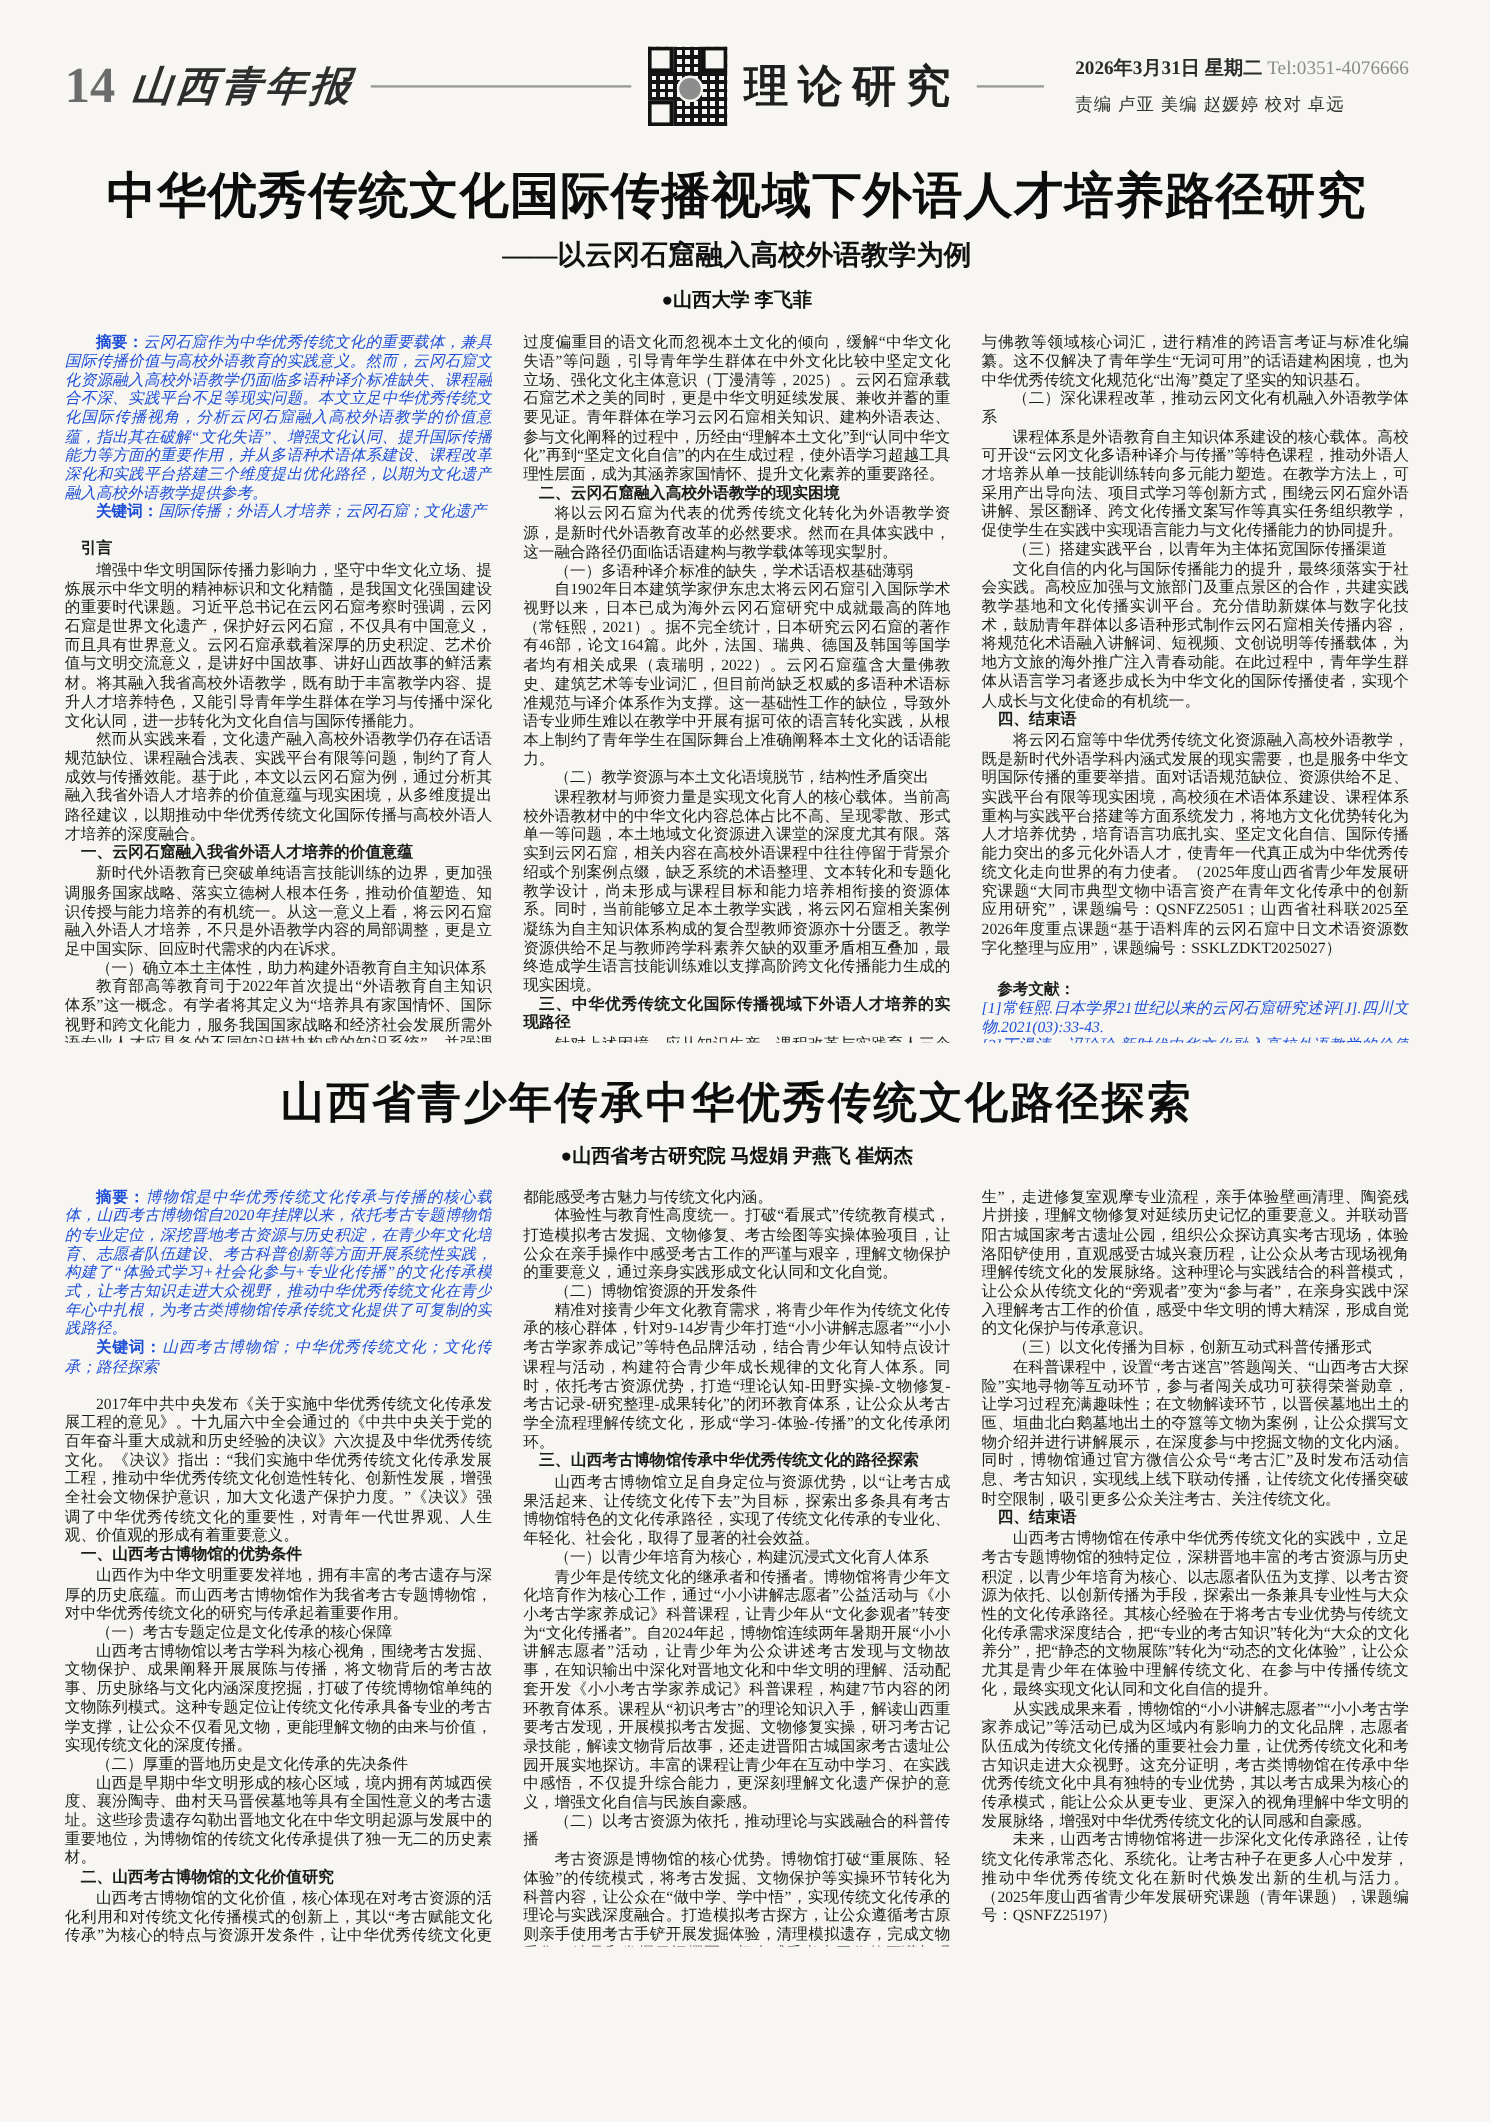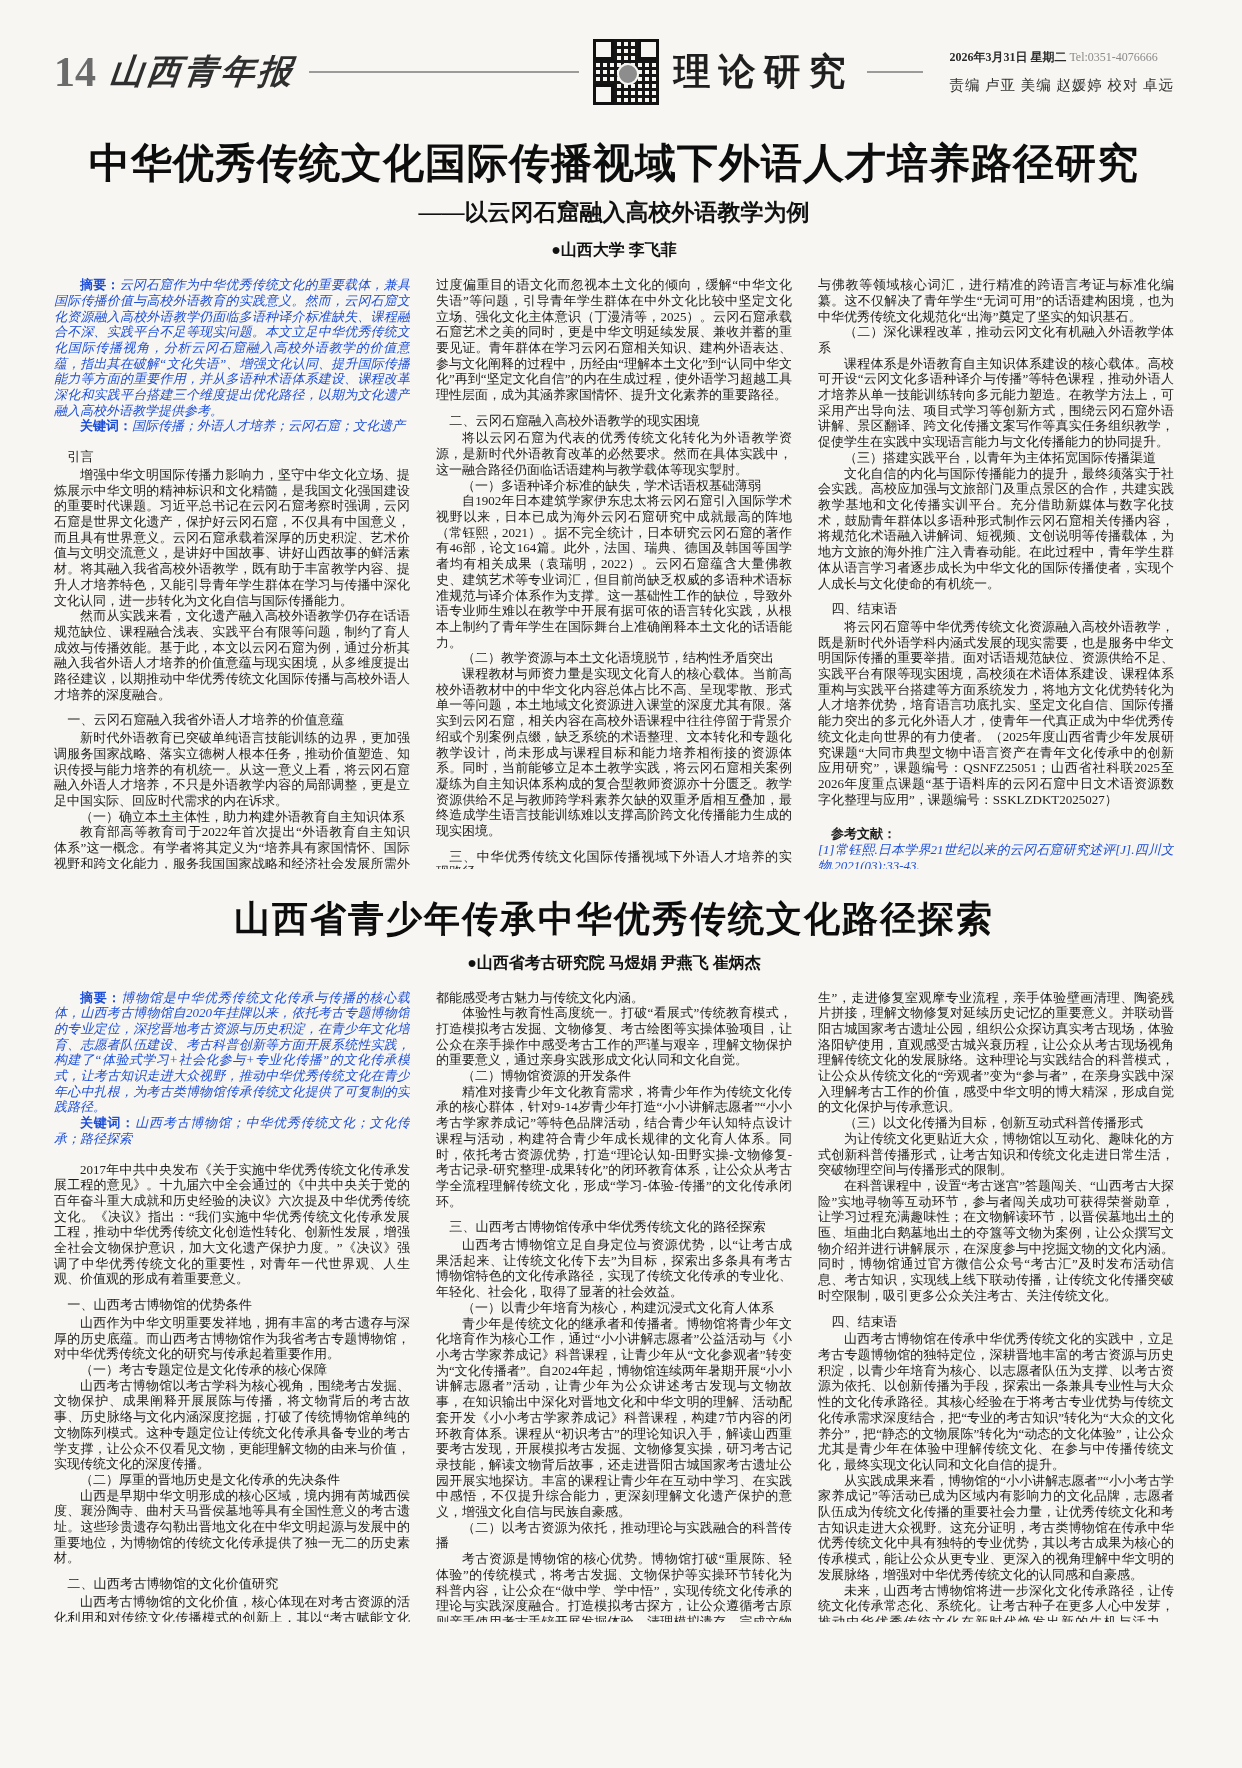--- a/index.html
+++ b/index.html
@@ -22,40 +22,40 @@
   .qr{width:66px;height:66px;position:relative;flex:0 0 66px;
       background:
         repeating-linear-gradient(0deg,#151515 0 3px,transparent 3px 7px),
         repeating-linear-gradient(90deg,#151515 0 3px,#f7f6f2 3px 7px);
       margin-right:14px;}
   .qr i{position:absolute;width:15px;height:15px;border:3px solid #111;background:#f7f6f2;}
   .qr i.tl{top:0;left:0}.qr i.tr{top:0;right:0}.qr i.bl{bottom:0;left:0}
   .qr b{position:absolute;left:24px;top:24px;width:18px;height:18px;border-radius:50%;background:#8d8d8d;border:2px solid #f7f6f2;}
   .section-title{font-size:37px;font-weight:bold;letter-spacing:8px;color:#1f1f1f;white-space:nowrap;}
   .hdr-right{margin-left:12px;text-align:left;white-space:nowrap;}
-  .hdr-date{font-size:12px;font-weight:bold;color:#2a2a2a;}
+  .hdr-date{font-size:16px;font-weight:bold;color:#2a2a2a;}
   .hdr-date .tel{color:#8a8a8a;font-weight:normal;}
   .hdr-staff{font-size:14.5px;color:#333;margin-top:10px;letter-spacing:1px;}
 
   
   .art1{margin-top:22px;}
   .a-title{font-size:41px;font-weight:900;text-align:center;letter-spacing:1px;margin:0;line-height:1.15;color:#0d0d0d;}
   .a-title.t2{font-size:36px;letter-spacing:2px;}
   .a-sub{font-size:23px;font-weight:bold;text-align:center;margin:10px 0 0 0;color:#111;}
   .a-byline{font-size:16px;font-weight:bold;text-align:center;margin-top:12px;color:#111;}
 
   
   .cols{display:flex;gap:26px;margin-top:16px;}
   .col{flex:1 1 0;overflow:hidden;}
   .cols.c1{height:592px;}
   .cols.c2{height:632px;}
   .col p{margin:0;font-size:13px;line-height:15.7px;text-align:justify;}
   .col p.p, .col p.abs, .col p.kw{text-indent:2em;}
   .col p.pc{text-indent:0;}
-  .col p.h{font-weight:normal;text-indent:1em;font-family:"Liberation Sans","DejaVu Sans",sans-serif;font-size:13.2px;margin-top:10px;margin-bottom:2px;}
+  .col p.h{font-weight:bold;text-indent:1em;font-family:"Liberation Sans","DejaVu Sans",sans-serif;font-size:13.2px;margin-top:0;margin-bottom:2px;}
   .col p.abs, .col p.kw, .col p.ref{font-style:italic;color:#1d4ed8;}
   .col p.kw{margin-bottom:15px;}
   .col p.refh{font-weight:bold;text-indent:1em;margin-top:19px;}
   .col p b{font-style:normal;font-weight:bold;}
   .art2{margin-top:30px;}
 </style>
 </head>
 <body>
 
 <div class="page">
@@ -148,21 +148,20 @@
           <p class="h">三、山西考古博物馆传承中华优秀传统文化的路径探索</p>
           <p class="p">山西考古博物馆立足自身定位与资源优势，以“让考古成果活起来、让传统文化传下去”为目标，探索出多条具有考古博物馆特色的文化传承路径，实现了传统文化传承的专业化、年轻化、社会化，取得了显著的社会效益。</p>
           <p class="p">（一）以青少年培育为核心，构建沉浸式文化育人体系</p>
           <p class="p">青少年是传统文化的继承者和传播者。博物馆将青少年文化培育作为核心工作，通过“小小讲解志愿者”公益活动与《小小考古学家养成记》科普课程，让青少年从“文化参观者”转变为“文化传播者”。自2024年起，博物馆连续两年暑期开展“小小讲解志愿者”活动，让青少年为公众讲述考古发现与文物故事，在知识输出中深化对晋地文化和中华文明的理解、活动配套开发《小小考古学家养成记》科普课程，构建7节内容的闭环教育体系。课程从“初识考古”的理论知识入手，解读山西重要考古发现，开展模拟考古发掘、文物修复实操，研习考古记录技能，解读文物背后故事，还走进晋阳古城国家考古遗址公园开展实地探访。丰富的课程让青少年在互动中学习、在实践中感悟，不仅提升综合能力，更深刻理解文化遗产保护的意义，增强文化自信与民族自豪感。</p>
           <p class="p">（二）以考古资源为依托，推动理论与实践融合的科普传播</p>
           <p class="p">考古资源是博物馆的核心优势。博物馆打破“重展陈、轻体验”的传统模式，将考古发掘、文物保护等实操环节转化为科普内容，让公众在“做中学、学中悟”，实现传统文化传承的理论与实践深度融合。打造模拟考古探方，让公众遵循考古原则亲手使用考古手铲开展发掘体验，清理模拟遗存，完成文物采集、编号和发掘日记撰写，切身感受考古工作的严谨与艰辛。在文物修复体验区，公众化身“文物修复小医</p>
         </div>
       <div class="col">
           <p class="pc">生”，走进修复室观摩专业流程，亲手体验壁画清理、陶瓷残片拼接，理解文物修复对延续历史记忆的重要意义。并联动晋阳古城国家考古遗址公园，组织公众探访真实考古现场，体验洛阳铲使用，直观感受古城兴衰历程，让公众从考古现场视角理解传统文化的发展脉络。这种理论与实践结合的科普模式，让公众从传统文化的“旁观者”变为“参与者”，在亲身实践中深入理解考古工作的价值，感受中华文明的博大精深，形成自觉的文化保护与传承意识。</p>
           <p class="p">（三）以文化传播为目标，创新互动式科普传播形式</p>
-          <p class="p">为让传统文化更贴近大众，博物馆以互动化、趣味化的方式创新科普传播形式，让考古知识和传统文化走进日常生活，突破物理空间与传播形式的限制。</p>
           <p class="p">在科普课程中，设置“考古迷宫”答题闯关、“山西考古大探险”实地寻物等互动环节，参与者闯关成功可获得荣誉勋章，让学习过程充满趣味性；在文物解读环节，以晋侯墓地出土的匜、垣曲北白鹅墓地出土的夺簋等文物为案例，让公众撰写文物介绍并进行讲解展示，在深度参与中挖掘文物的文化内涵。同时，博物馆通过官方微信公众号“考古汇”及时发布活动信息、考古知识，实现线上线下联动传播，让传统文化传播突破时空限制，吸引更多公众关注考古、关注传统文化。</p>
           <p class="h">四、结束语</p>
           <p class="p">山西考古博物馆在传承中华优秀传统文化的实践中，立足考古专题博物馆的独特定位，深耕晋地丰富的考古资源与历史积淀，以青少年培育为核心、以志愿者队伍为支撑、以考古资源为依托、以创新传播为手段，探索出一条兼具专业性与大众性的文化传承路径。其核心经验在于将考古专业优势与传统文化传承需求深度结合，把“专业的考古知识”转化为“大众的文化养分”，把“静态的文物展陈”转化为“动态的文化体验”，让公众尤其是青少年在体验中理解传统文化、在参与中传播传统文化，最终实现文化认同和文化自信的提升。</p>
           <p class="p">从实践成果来看，博物馆的“小小讲解志愿者”“小小考古学家养成记”等活动已成为区域内有影响力的文化品牌，志愿者队伍成为传统文化传播的重要社会力量，让优秀传统文化和考古知识走进大众视野。这充分证明，考古类博物馆在传承中华优秀传统文化中具有独特的专业优势，其以考古成果为核心的传承模式，能让公众从更专业、更深入的视角理解中华文明的发展脉络，增强对中华优秀传统文化的认同感和自豪感。</p>
           <p class="p">未来，山西考古博物馆将进一步深化文化传承路径，让传统文化传承常态化、系统化。让考古种子在更多人心中发芽，推动中华优秀传统文化在新时代焕发出新的生机与活力。（2025年度山西省青少年发展研究课题（青年课题），课题编号：QSNFZ25197）</p>
         </div>
     </div>
   </section>
 
 </div>

